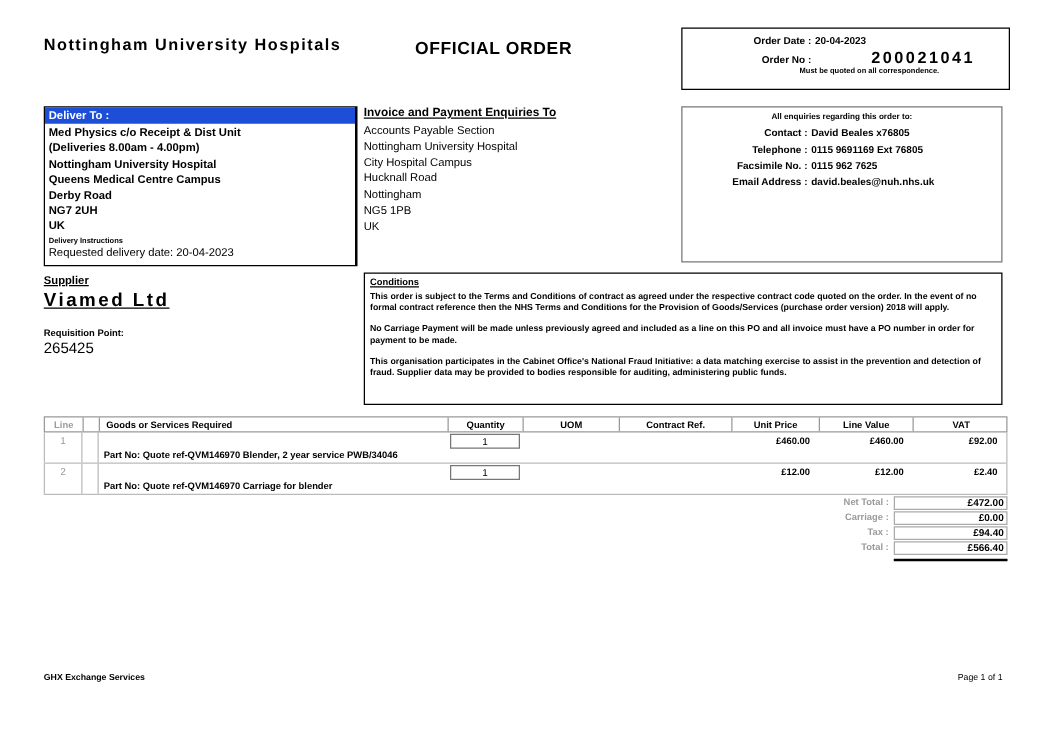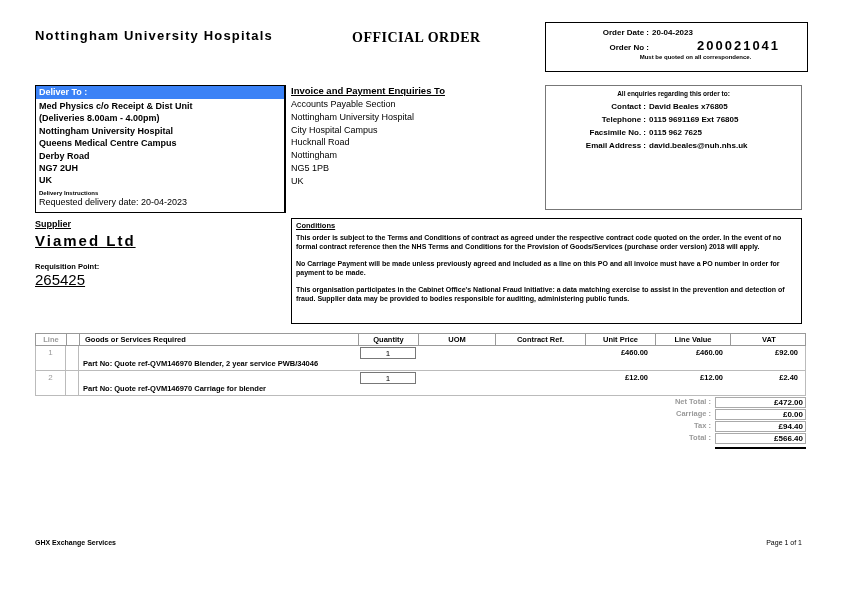--- a/index.html
+++ b/index.html
@@ -11,40 +11,40 @@
     font-family: "Liberation Sans", sans-serif;
     color: #000;
     overflow: hidden;
   }
   
   .trust-name {
     position: absolute; left: 35px; top: 28px;
     font-size: 13px; font-weight: bold; letter-spacing: 1.2px; line-height: 15px;
   }
   .doc-title {
-    position: absolute; left: 352px; top: 30px;
-    font-size: 14px; font-weight: bold; letter-spacing: 0.5px; font-family: Liberation Serif, serif;
+    position: absolute; left: 332px; top: 30px;
+    font-size: 14px; font-weight: bold; letter-spacing: 0.5px;
   }
   .order-box {
     position: absolute; left: 545px; top: 22px; width: 263px; height: 50px;
     border: 1px solid #000; padding-top: 4px;
   }
   .ob-row { display: flex; align-items: baseline; line-height: 11px; }
   .ob-label { width: 103px; text-align: right; font-size: 8px; font-weight: bold; flex: none; }
   .ob-value { font-size: 8px; font-weight: bold; padding-left: 3px; }
   .ob-value.big { font-size: 13px; letter-spacing: 2px; line-height: 15px; margin-left: 45px; }
   .ob-note { font-size: 6px; font-weight: bold; text-align: center; padding-left: 38px; margin-top: 1px; }
 
   
   .deliver-box {
     position: absolute; left: 35px; top: 85px; width: 251px; height: 128px;
     border: 1px solid #000; border-right-width: 2px;
   }
   .deliver-header {
-    background: #3b82f6; color: #fff; height: 13px; line-height: 13px;
+    background: #1d4ed8; color: #fff; height: 13px; line-height: 13px;
     font-size: 9px; font-weight: bold; padding-left: 3px;
   }
   .deliver-body { padding: 1px 3px 0 3px; }
   .addr-line-b { font-size: 9px; font-weight: bold; line-height: 12.4px; }
   .delivery-instr { font-size: 6px; font-weight: bold; margin-top: 3px; }
   .requested-date { font-size: 9px; margin-top: 1px; }
 
   
   .invoice-section { position: absolute; left: 291px; top: 85px; width: 250px; }
   .invoice-header { font-size: 9.5px; font-weight: bold; text-decoration: underline; margin-bottom: 2px; }
@@ -58,21 +58,21 @@
   .enq-header { text-align: center; font-size: 6.5px; font-weight: bold; margin-bottom: 3px; }
   .enq-row { display: grid; grid-template-columns: 100px 1fr; font-size: 8px; font-weight: bold; line-height: 13px; }
   .enq-label { text-align: right; }
   .enq-value { padding-left: 3px; }
 
   
   .supplier-section { position: absolute; left: 35px; top: 219px; width: 240px; }
   .supplier-h { font-size: 9px; font-weight: bold; text-decoration: underline; }
   .supplier-name { font-size: 15px; font-weight: bold; letter-spacing: 2px; text-decoration: underline; margin-top: 3px; }
   .req-label { font-size: 7.5px; font-weight: bold; margin-top: 13px; }
-  .req-value { font-size: 15px; text-decoration: underline; }
+  .req-value { font-size: 12px; }
 
   
   .conditions-box {
     position: absolute; left: 291px; top: 218px; width: 511px; height: 106px;
     border: 1px solid #000; padding: 2px 4px;
   }
   .cond-h { font-size: 7.5px; font-weight: bold; text-decoration: underline; margin-bottom: 3px; }
   .cond-p { font-size: 7px; font-weight: bold; line-height: 9px; margin-bottom: 8px; }
 
   

